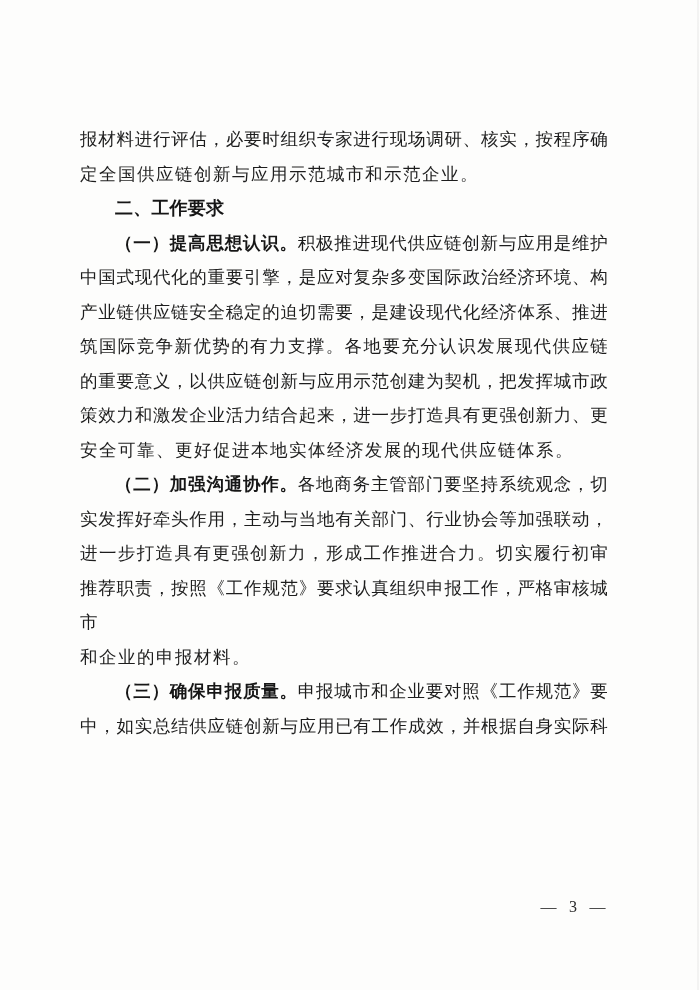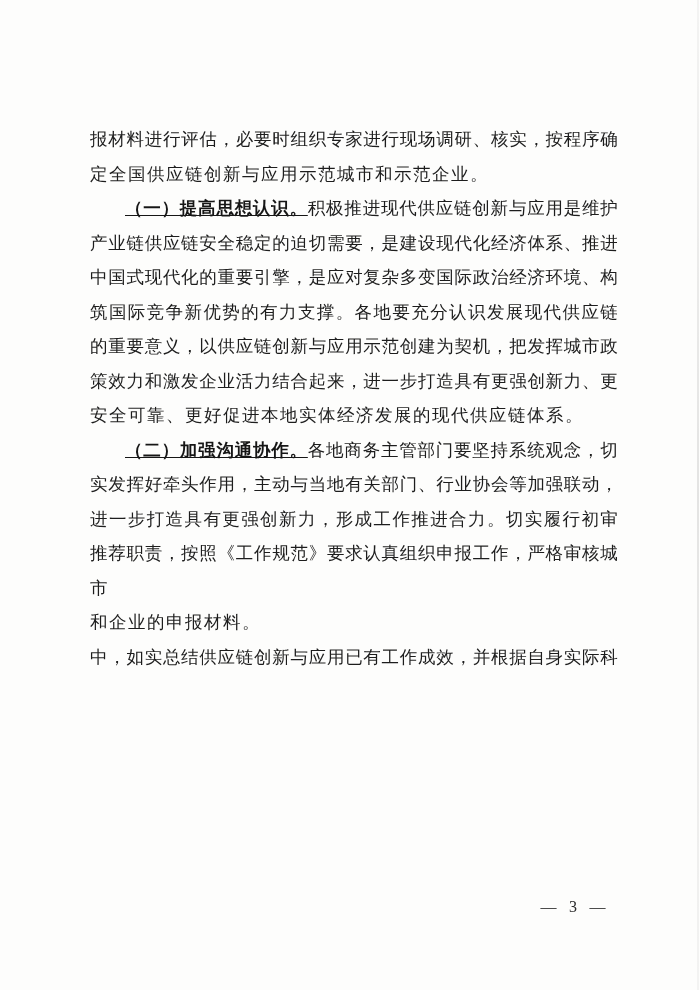--- a/index.html
+++ b/index.html
@@ -16,21 +16,21 @@
   .scan-edge {
     position: absolute;
     top: 0;
     right: 1px;
     width: 2px;
     height: 100%;
     background: linear-gradient(to bottom, rgba(0,0,0,0.04), rgba(0,0,0,0.10), rgba(0,0,0,0.04));
   }
   .text-block {
     position: absolute;
-    left: 90px;
+    left: 80px;
     top: 122px;
     width: 528px;
   }
   .line {
     font-size: 17.5px;
     line-height: 34.5px;
     text-align: justify;
     text-align-last: justify;
     letter-spacing: 0.2px;
   }
@@ -45,21 +45,20 @@
     font-weight: 700;
     font-size: 18px;
     text-align: left;
     text-align-last: left;
     color: #161616;
   }
   .lead {
     font-family: "Liberation Sans", "DejaVu Sans", sans-serif;
     font-weight: 700;
     color: #161616;
-    text-decoration: underline;
   }
   .footer {
     position: absolute;
     right: 94px;
     bottom: 74px;
     display: flex;
     align-items: center;
     gap: 12px;
     font-size: 16px;
     color: #2b2b2b;
@@ -70,35 +69,37 @@
 <body>
 
 <div class="page">
   <div class="scan-edge"></div>
 
   <div class="text-block">
 
     <div class="line">报材料进行评估，必要时组织专家进行现场调研、核实，按程序确</div>
     <div class="line last">定全国供应链创新与应用示范城市和示范企业。</div>
 
+    <div class="line heading indent">二、工作要求</div>
 
     <div class="line indent"><span class="lead">（一）提高思想认识。</span><span>积极推进现代供应链创新与应用是维护</span></div>
+    <div class="line">中国式现代化的重要引擎，是应对复杂多变国际政治经济环境、构</div>
     <div class="line">产业链供应链安全稳定的迫切需要，是建设现代化经济体系、推进</div>
-    <div class="line">中国式现代化的重要引擎，是应对复杂多变国际政治经济环境、构</div>
     <div class="line">筑国际竞争新优势的有力支撑。各地要充分认识发展现代供应链</div>
     <div class="line">的重要意义，以供应链创新与应用示范创建为契机，把发挥城市政</div>
     <div class="line">策效力和激发企业活力结合起来，进一步打造具有更强创新力、更</div>
     <div class="line last">安全可靠、更好促进本地实体经济发展的现代供应链体系。</div>
 
     <div class="line indent"><span class="lead">（二）加强沟通协作。</span><span>各地商务主管部门要坚持系统观念，切</span></div>
     <div class="line">实发挥好牵头作用，主动与当地有关部门、行业协会等加强联动，</div>
     <div class="line">进一步打造具有更强创新力，形成工作推进合力。切实履行初审</div>
     <div class="line">推荐职责，按照《工作规范》要求认真组织申报工作，严格审核城市</div>
     <div class="line last">和企业的申报材料。</div>
 
+    <div class="line indent"><span class="lead">（三）确保申报质量。</span><span>申报城市和企业要对照《工作规范》要</span></div>
     <div class="line">中，如实总结供应链创新与应用已有工作成效，并根据自身实际科</div>
 
   </div>
 
   <div class="footer">
     <span>—</span>
     <span>3</span>
     <span>—</span>
   </div>
 </div>

